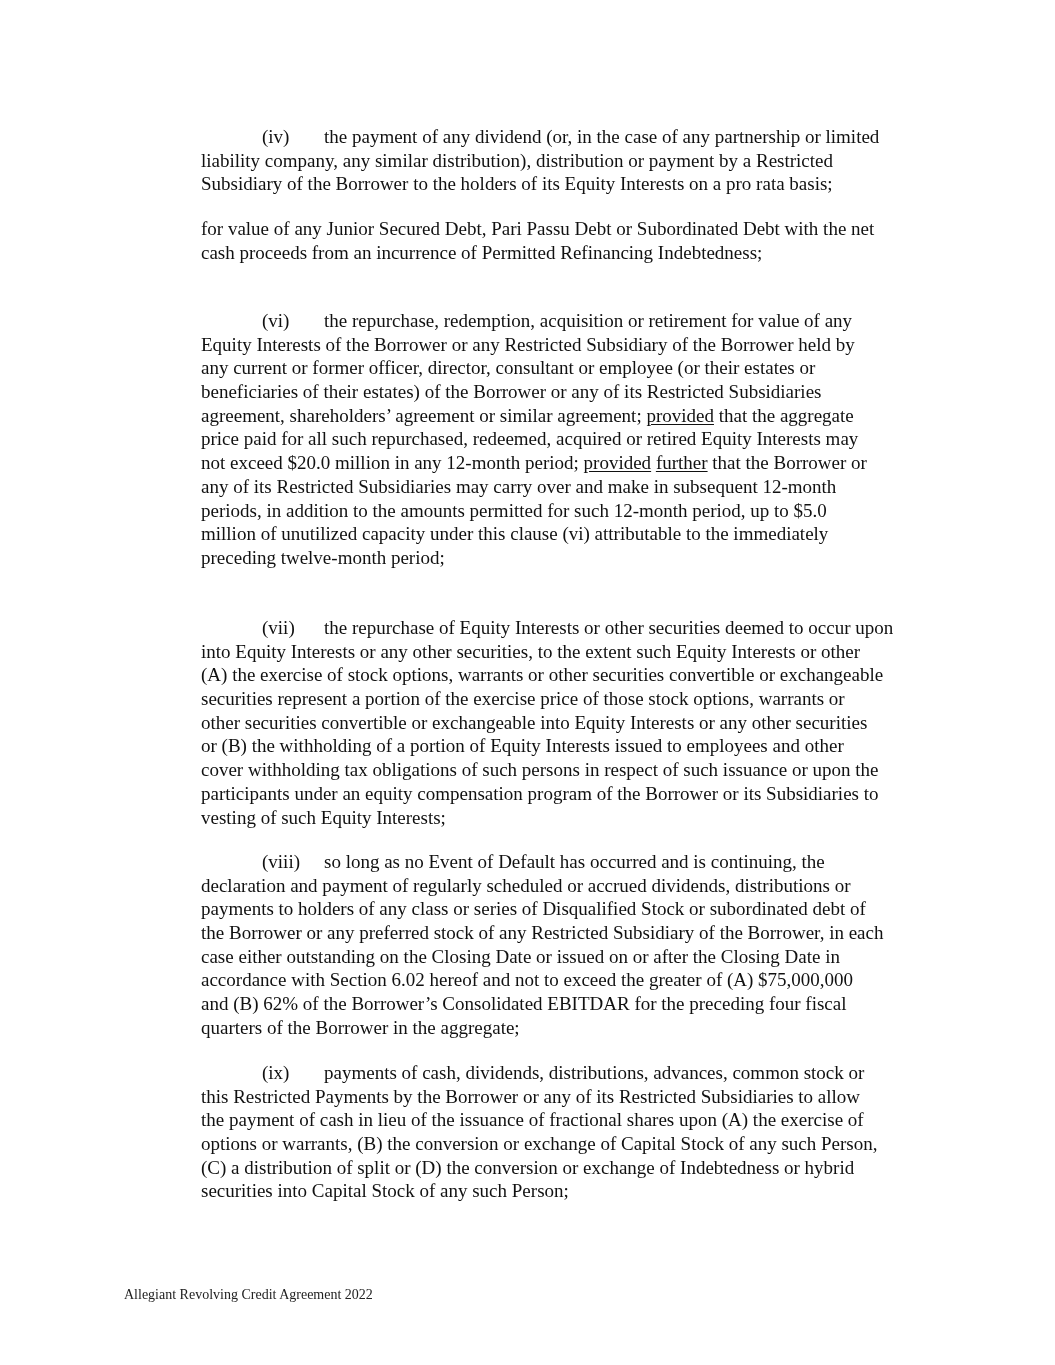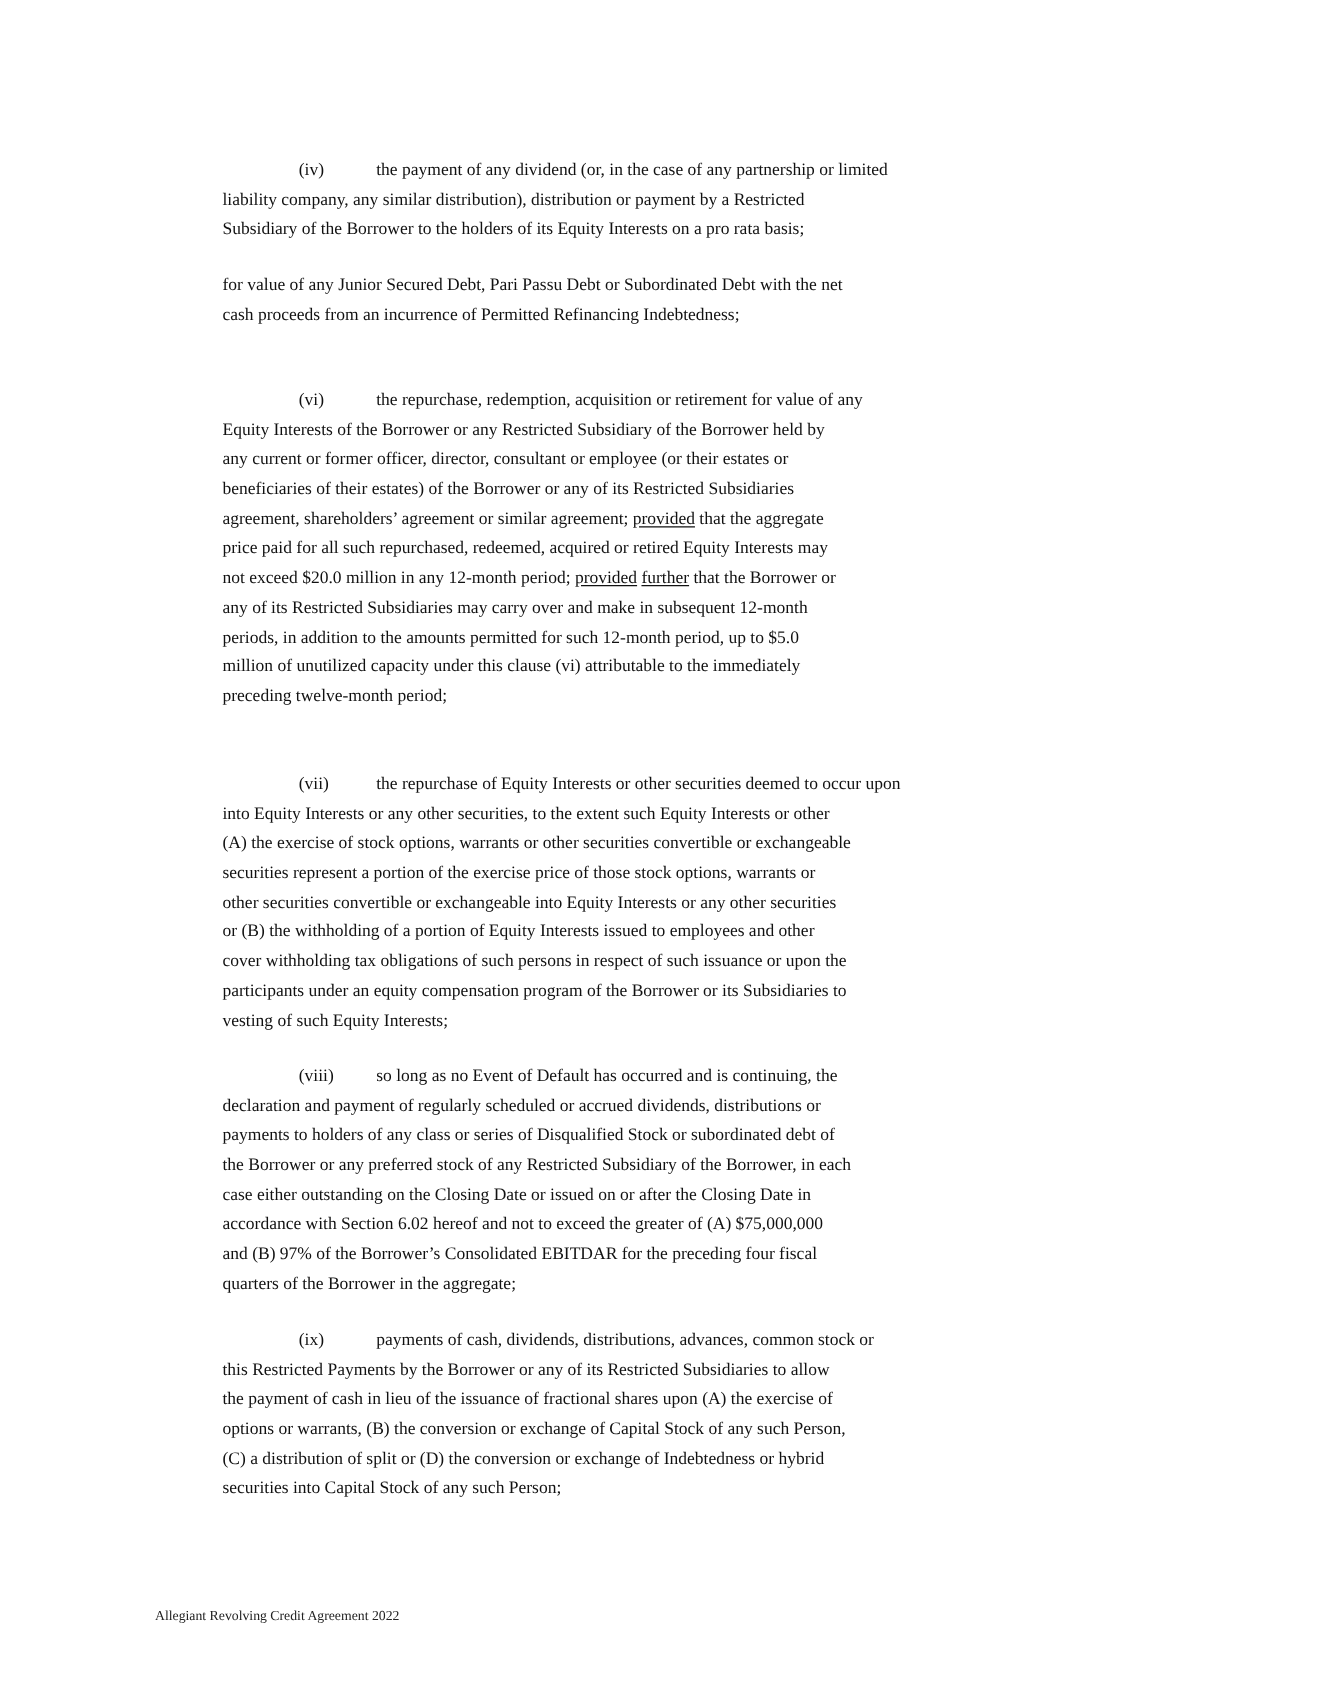--- a/index.html
+++ b/index.html
@@ -1,23 +1,23 @@
 <!DOCTYPE html>
 <html><head>
 <meta charset="utf-8">
 <style>
   html, body { margin: 0; padding: 0; background: #ffffff; }
   body { width: 1055px; height: 1365px; position: relative; overflow: hidden;
          font-family: "Liberation Serif", serif; color: #111111; }
   .page { position: absolute; left: 0; top: 0; width: 1055px; height: 1365px; }
-  .para { position: absolute; left: 178px; width: 760px; font-size: 14px; line-height: 23.7px; }
+  .para { position: absolute; left: 201px; width: 760px; font-size: 19px; line-height: 23.7px; }
   .line { display: block; white-space: nowrap; height: 23.7px; }
   .num { display: inline-block; width: 62px; margin-left: 61px; }
   u { text-underline-offset: 2px; }
-  .footer { position: absolute; left: 124px; top: 1287px; font-size: 11px; color: #222; }
+  .footer { position: absolute; left: 124px; top: 1287px; font-size: 14px; color: #222; }
 </style>
 </head>
 <body>
 
 <div class="page">
 
   <div class="para" style="top:125px">
     <span class="line"><span class="num">(iv)</span><span>the payment of any dividend (or, in the case of any partnership or limited</span></span>
     <span class="line">liability company, any similar distribution), distribution or payment by a Restricted</span>
     <span class="line">Subsidiary of the Borrower to the holders of its Equity Interests on a pro rata basis;</span>
@@ -54,21 +54,21 @@
     <span class="line">vesting of such Equity Interests;</span>
   </div>
 
   <div class="para" style="top:850px">
     <span class="line"><span class="num">(viii)</span><span>so long as no Event of Default has occurred and is continuing, the</span></span>
     <span class="line">declaration and payment of regularly scheduled or accrued dividends, distributions or</span>
     <span class="line">payments to holders of any class or series of Disqualified Stock or subordinated debt of</span>
     <span class="line">the Borrower or any preferred stock of any Restricted Subsidiary of the Borrower, in each</span>
     <span class="line">case either outstanding on the Closing Date or issued on or after the Closing Date in</span>
     <span class="line">accordance with Section 6.02 hereof and not to exceed the greater of (A) $75,000,000</span>
-    <span class="line">and (B) 97% of the Borrower’s Consolidated EBITDAR for the preceding four fiscal</span>
+    <span class="line">and (B) 62% of the Borrower’s Consolidated EBITDAR for the preceding four fiscal</span>
     <span class="line">quarters of the Borrower in the aggregate;</span>
   </div>
 
   <div class="para" style="top:1061px">
     <span class="line"><span class="num">(ix)</span><span>payments of cash, dividends, distributions, advances, common stock or</span></span>
     <span class="line">this Restricted Payments by the Borrower or any of its Restricted Subsidiaries to allow</span>
     <span class="line">the payment of cash in lieu of the issuance of fractional shares upon (A) the exercise of</span>
     <span class="line">options or warrants, (B) the conversion or exchange of Capital Stock of any such Person,</span>
     <span class="line">(C) a distribution of split or (D) the conversion or exchange of Indebtedness or hybrid</span>
     <span class="line">securities into Capital Stock of any such Person;</span>

